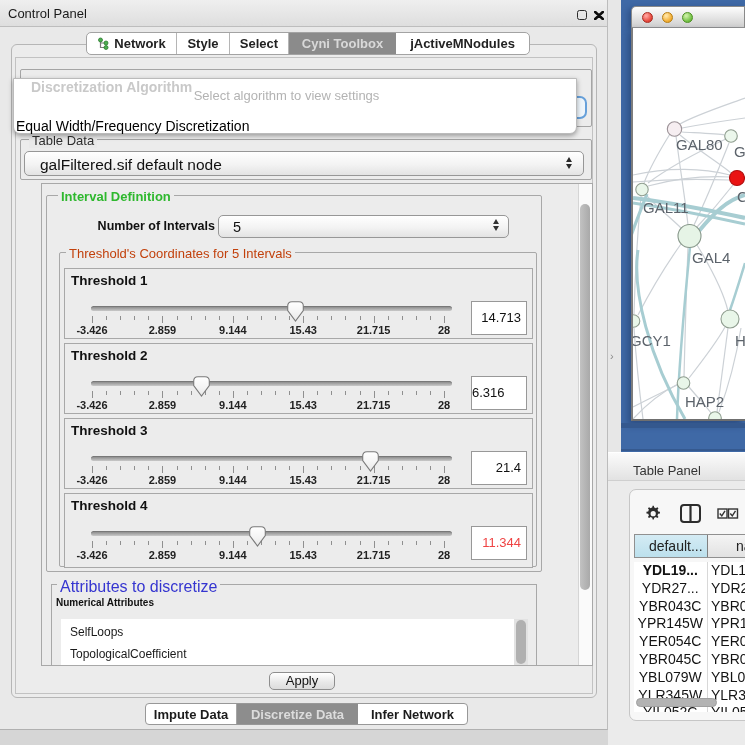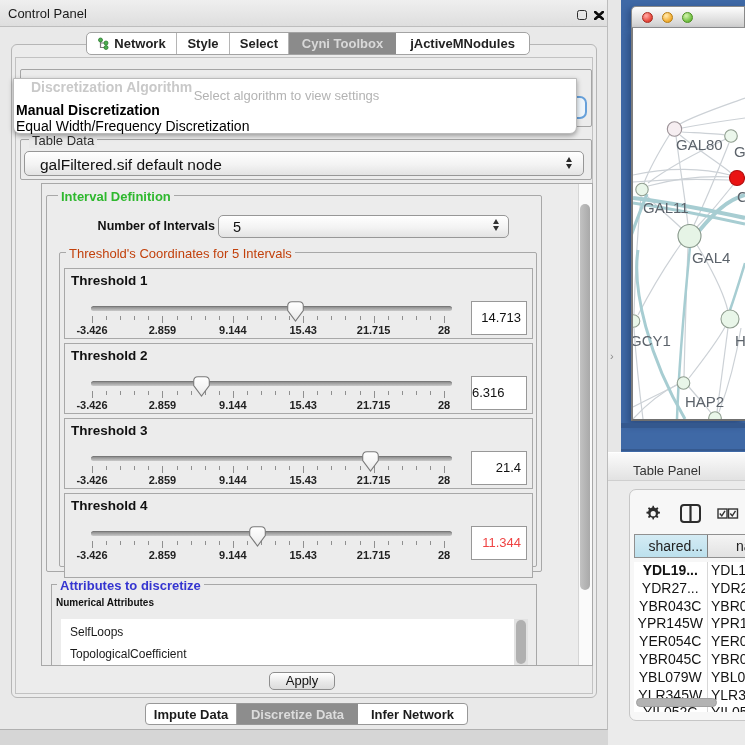--- a/index.html
+++ b/index.html
@@ -211,21 +211,21 @@
             <linearGradient id="tg3" x1="0" y1="0" x2="0" y2="1">
               <stop offset="0" stop-color="#ffffff"></stop>
               <stop offset="0.55" stop-color="#f4f4f4"></stop>
               <stop offset="1" stop-color="#e8e8e8"></stop>
             </linearGradient>
           </defs>
       <path d="M5,0.7 L12,0.7 Q16.3,0.7 16.3,5 L16.3,9.5 L8.5,20 L0.7,9.5 L0.7,5 Q0.7,0.7 5,0.7 Z" fill="url(#tg3)" stroke="#7a7a7a" stroke-width="1.1"></path>
     </svg>
     <div class="abs" style="left:406px; top:32px; width:56px; height:34px; background:#fff; border:1px solid #989898; font-size:13px; color:#111; text-align:right; padding-right:5px; line-height:32px;">21.4</div>
   </div>
-  <div class="abs" style="left:64px; top:493px; width:469px; height:85px; background:#ececec; border:1px solid #a8a8a8;">
+  <div class="abs" style="left:64px; top:493px; width:469px; height:75px; background:#ececec; border:1px solid #a8a8a8;">
     <div class="abs" style="left:6px; top:4px; font-size:13.5px; font-weight:bold; color:#111;">Threshold 4</div>
     <div class="abs" style="left:26px; top:37px; width:361px; height:5px; border-radius:2.5px; background:linear-gradient(#8e8e8e,#c9c9c9); border-top:1px solid #787878;"></div>
     <div class="abs" style="left:27.0px; top:47px; width:1px; height:7px; background:#8f8f8f;"></div>
         <div class="abs" style="left:41.1px; top:47px; width:1px; height:4px; background:#8f8f8f;"></div>
         <div class="abs" style="left:55.2px; top:47px; width:1px; height:4px; background:#8f8f8f;"></div>
         <div class="abs" style="left:69.2px; top:47px; width:1px; height:4px; background:#8f8f8f;"></div>
         <div class="abs" style="left:83.3px; top:47px; width:1px; height:4px; background:#8f8f8f;"></div>
         <div class="abs" style="left:97.4px; top:47px; width:1px; height:7px; background:#8f8f8f;"></div>
         <div class="abs" style="left:111.5px; top:47px; width:1px; height:4px; background:#8f8f8f;"></div>
         <div class="abs" style="left:125.6px; top:47px; width:1px; height:4px; background:#8f8f8f;"></div>
@@ -261,21 +261,21 @@
               <stop offset="1" stop-color="#e8e8e8"></stop>
             </linearGradient>
           </defs>
       <path d="M5,0.7 L12,0.7 Q16.3,0.7 16.3,5 L16.3,9.5 L8.5,20 L0.7,9.5 L0.7,5 Q0.7,0.7 5,0.7 Z" fill="url(#tg4)" stroke="#7a7a7a" stroke-width="1.1"></path>
     </svg>
     <div class="abs" style="left:406px; top:32px; width:56px; height:34px; background:#fff; border:1px solid #989898; font-size:13px; color:#ef4444; text-align:right; padding-right:5px; line-height:32px;">11.344</div>
   </div>
     </div>
 
   <div class="abs" style="left:51px; top:584px; width:486px; height:82px; border:1px solid #a8a8a8; border-top:1px solid #a8a8a8;"></div>
-  <div class="abs" style="left:57px; top:578px; padding:0 3px; font-size:13px; color:#3535d0; background:#ececec;font-weight:bold;">Attributes to discretize</div>
+  <div class="abs" style="left:57px; top:578px; padding:0 3px; font-size:16px; color:#3535d0; background:#ececec;">Attributes to discretize</div>
   <div class="abs" style="left:56px; top:597px; font-size:10px; font-weight:bold; color:#111;">Numerical Attributes</div>
   <div class="abs" style="left:61px; top:619px; width:467px; height:46px; background:#fff; overflow:hidden;">
     <div style="padding-left:9px; font-size:12px; line-height:22px; color:#1a1a1a; padding-top:1.5px;">
       SelfLoops<br>TopologicalCoefficient<br>BetweennessCentrality
     </div>
   </div>
   <div class="abs" style="left:514px; top:619px; width:14px; height:46px; background:#e2e2e2;"></div>
   <div class="abs" style="left:516px; top:620px; width:10px; height:44px; background:#b0b0b0; border-radius:5px;"></div>
 
   <div class="abs" style="left:269px; top:672px; width:66px; height:18px; background:linear-gradient(#ffffff,#e9e9e9 55%,#dcdcdc); border:1px solid #8e8e8e; border-radius:5px; font-size:13px; color:#111; text-align:center; line-height:16px;">Apply</div>
@@ -375,21 +375,21 @@
     <g stroke="#333" stroke-width="1.4" fill="none">
       <rect x="80" y="11" width="9" height="9"></rect>
       <rect x="90.5" y="11" width="9" height="9"></rect>
       <path d="M81.8 15.5 l2 2.4 3.2-5"></path>
       <path d="M92.3 15.5 l2 2.4 3.2-5"></path>
     </g>
   </svg>
 
   <div class="abs" style="left:3.5px; top:44px; width:126px; height:178px; overflow:hidden; font-size:14px;">
     <div style="display:flex; height:24px; border-top:1px solid #909090; border-bottom:1px solid #909090;">
-      <div style="width:74.5px; background:linear-gradient(#d4ebf4,#bce0ed); border-left:1px solid #909090; border-right:1px solid #808080; text-align:center; line-height:23px; color:#222; text-indent:10px;">shared...</div>
+      <div style="width:74.5px; background:linear-gradient(#d4ebf4,#bce0ed); border-left:1px solid #909090; border-right:1px solid #808080; text-align:center; line-height:23px; color:#222; text-indent:10px;">default...</div>
       <div style="flex:1; background:linear-gradient(#f4f4f4,#e2e2e2); line-height:23px; color:#222; padding-left:28px;">na</div>
     </div>
     <div id="tbody" style="margin-top:4px;">
         <div style="display:flex; height:17.8px; background:#fff;">
     <div style="width:74.5px; text-align:center; line-height:17.8px; color:#141414; border-right:1px solid #d8d8d8; overflow:hidden;font-weight:bold;">YDL19...</div>
     <div style="flex:1; line-height:17.8px; color:#141414; padding-left:3px; overflow:hidden;">YDL194W</div>
         </div>
         <div style="display:flex; height:17.8px; background:#fff;">
     <div style="width:74.5px; text-align:center; line-height:17.8px; color:#141414; border-right:1px solid #d8d8d8; overflow:hidden;">YDR27...</div>
     <div style="flex:1; line-height:17.8px; color:#141414; padding-left:3px; overflow:hidden;">YDR277C</div>
@@ -424,15 +424,14 @@
         </div>
       </div>
   </div>
 
   <div class="abs" style="left:5.5px; top:207.5px; width:81px; height:9.5px; background:#b3b3b3; border:1px solid #a0a0a0; border-radius:5px;"></div>
 </div>
 
 <div class="abs" style="left:13px; top:78px; width:564px; height:56px; background:#fff; border:1px solid #bbb; border-radius:0 0 7px 7px; box-shadow:0 2px 5px rgba(0,0,0,0.35); z-index:50;">
   <div class="abs" style="left:17px; top:0px; font-size:14px; font-weight:bold; color:#c9c9c9;">Discretization Algorithm</div>
   <div class="abs" style="left:0; top:9px; width:545px; text-align:center; font-size:13px; color:#b3b3b3;">Select algorithm to view settings</div>
-  <div class="abs" style="left:2px; top:23px; font-size:14px; font-weight:bold; color:#000;">Manual Discretization</div>
   <div class="abs" style="left:2px; top:39px; font-size:14px; color:#000;">Equal Width/Frequency Discretization</div>
 </div>
 
 </body></html>

